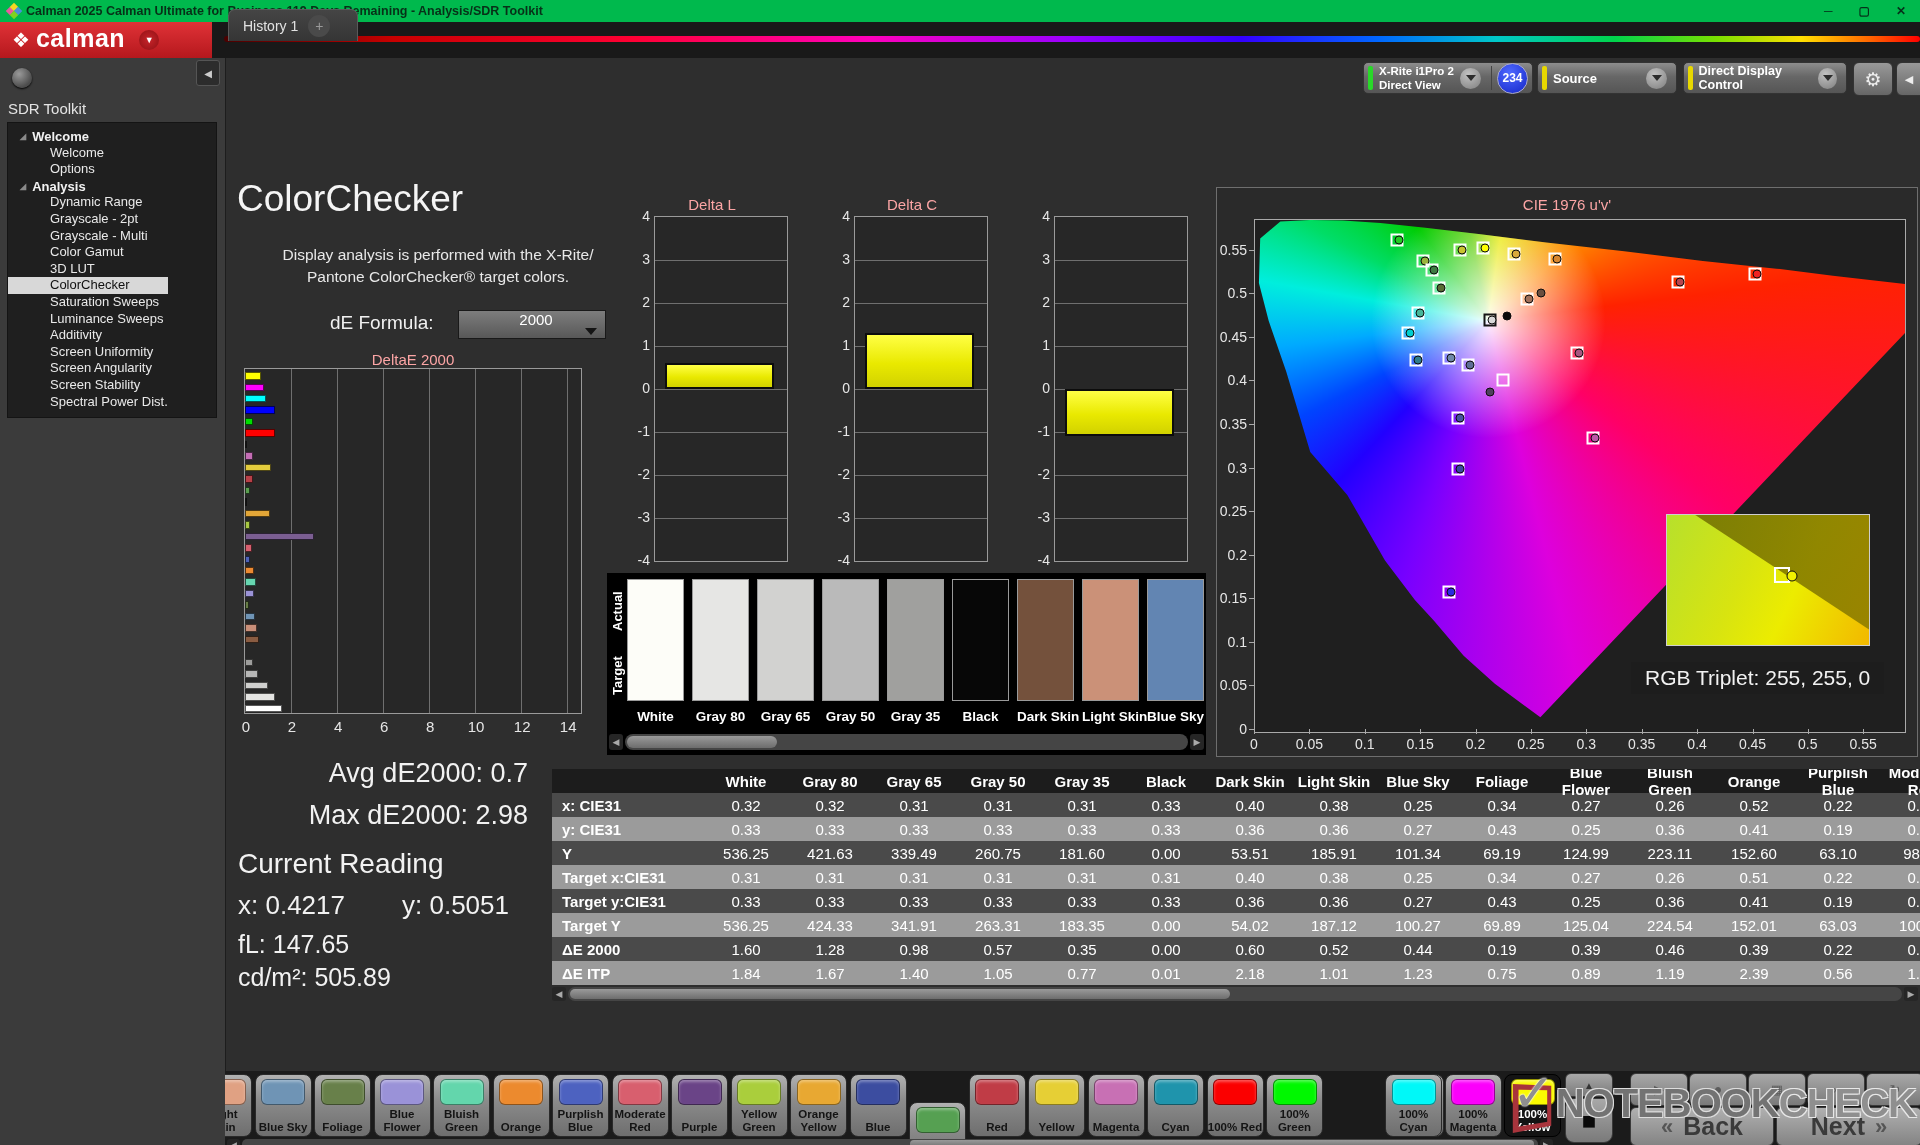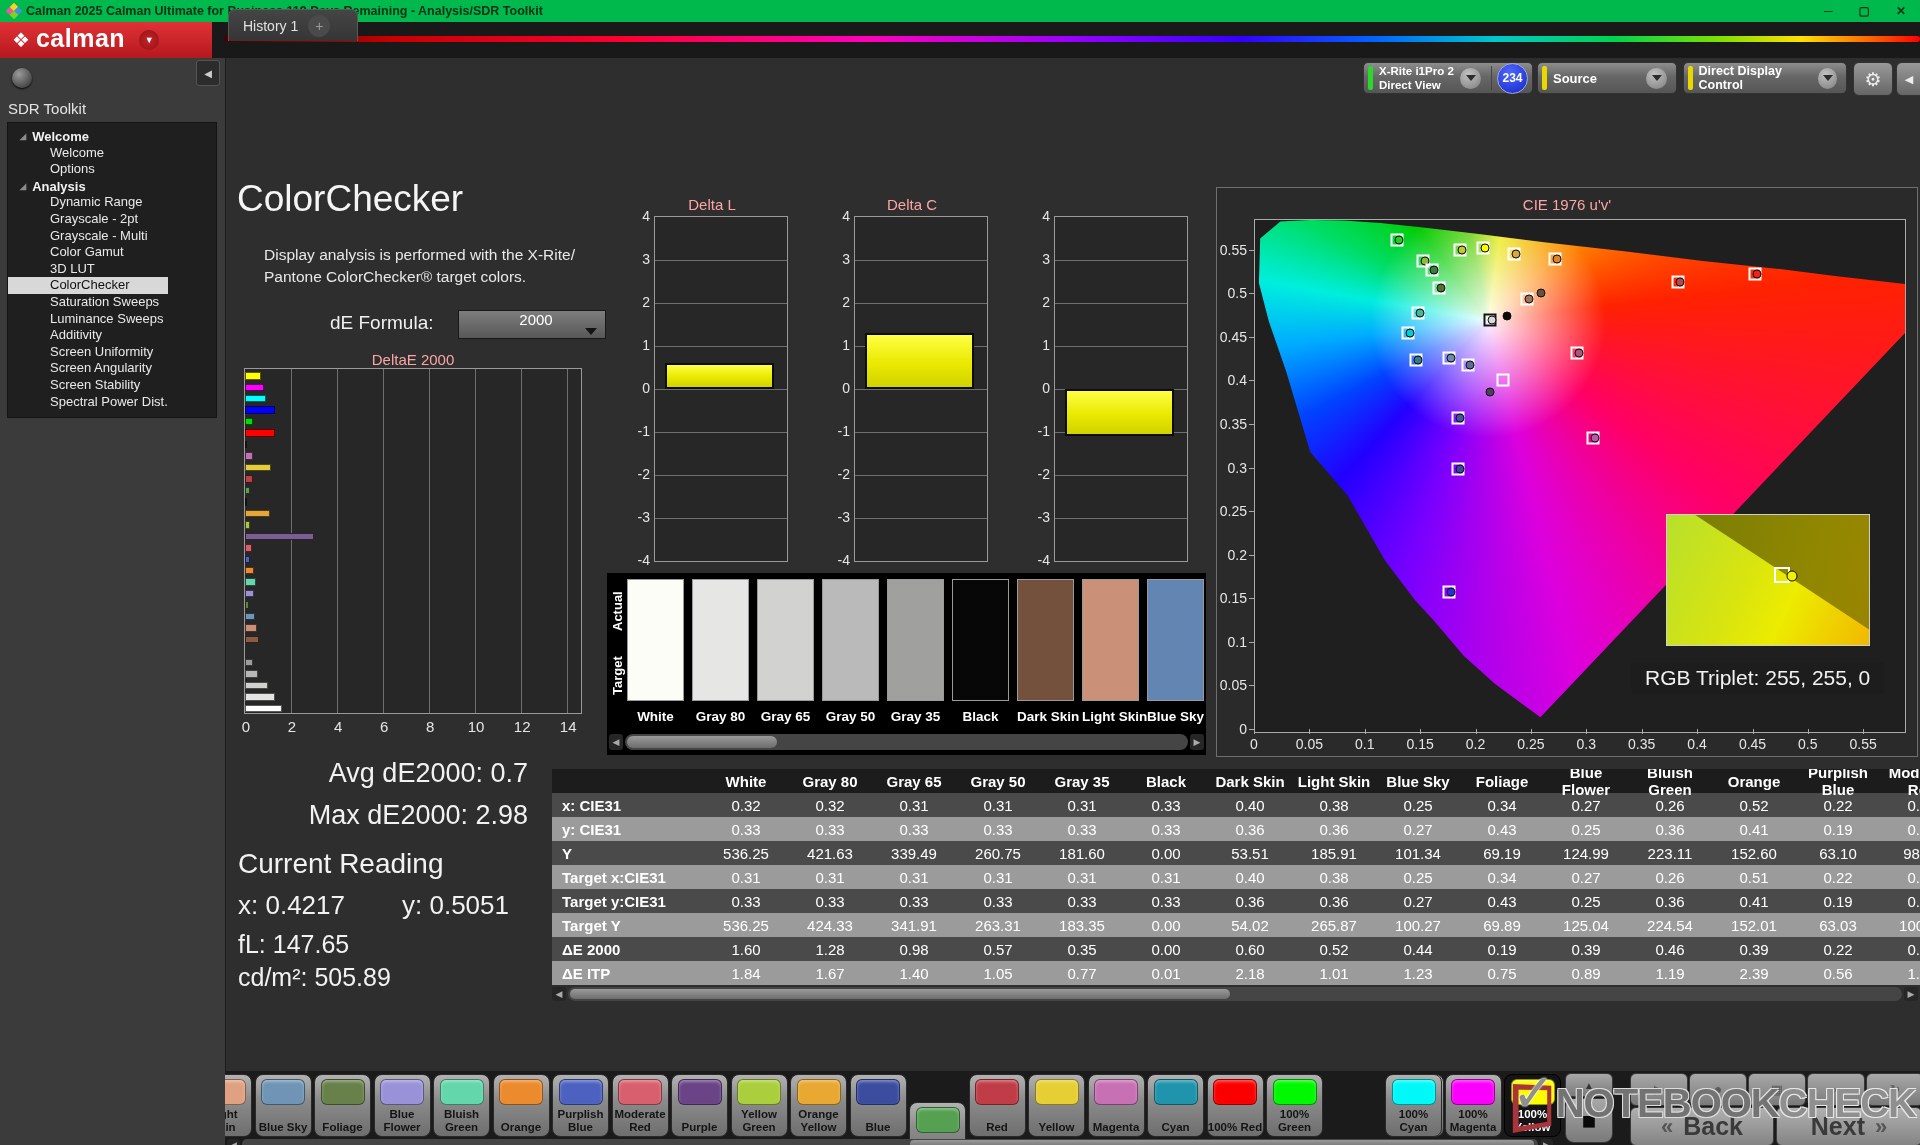--- a/index.html
+++ b/index.html
@@ -36,21 +36,21 @@
   .tablabel{color:#e2e2e2;font-size:14px;margin-left:14px;}
   .tabadd{margin-left:10px;width:22px;height:22px;border-radius:50%;background:#4a4a4a;color:#9a9a9a;font-size:14px;display:flex;align-items:center;justify-content:center;}
   .dd{position:absolute;height:32px;background:linear-gradient(#8d8d8d,#676767 45%,#555);border:1px solid #333;border-radius:5px;display:flex;align-items:center;color:#fff;font-weight:bold;box-sizing:border-box;}
   .ddbar{width:5px;height:24px;border-radius:2px;margin:0 6px 0 4px;}
   .ddarrow{margin-left:auto;margin-right:5px;width:21px;height:21px;border-radius:50%;background:radial-gradient(circle at 40% 30%,#c2c2c2,#7e7e7e);display:flex;align-items:center;justify-content:center;}
   .ddarrow b{width:0;height:0;border-left:5px solid transparent;border-right:5px solid transparent;border-top:6px solid #2c2c2c;}
   .badge{width:29px;height:29px;border-radius:50%;background:radial-gradient(circle at 40% 30%,#4e68ff,#1426c8);border:1.5px solid #aac;color:#fff;font-size:12px;font-weight:bold;display:flex;align-items:center;justify-content:center;}
   .sqbtn{position:absolute;height:32px;background:linear-gradient(#999,#666);border:1px solid #333;border-radius:6px;display:flex;align-items:center;justify-content:center;color:#eee;}
   
   .h1{left:237px;top:178px;font-size:37px;color:#f5f5f5;}
-  .desc{left:264px;top:244px;width:348px;font-size:15.5px;color:#e8e8e8;line-height:1.45;}
+  .desc{left:264px;top:244px;width:348px;font-size:15.5px;color:#e8e8e8;line-height:1.45;text-align:center;}
   .flabel{left:330px;top:312px;font-size:19px;color:#f0f0f0;}
   .fdrop{left:458px;top:310px;width:146px;height:27px;background:linear-gradient(#7d7d7d,#585858);border:1px solid #191919;display:flex;align-items:center;color:#fff;font-size:15px;flex-direction:column;}
   .fdrop span{margin-left:8px;}
   .fdrop .fa{margin-left:auto;margin-right:8px;width:0;height:0;border-left:6px solid transparent;border-right:6px solid transparent;border-top:7px solid #141414;}
   
   .ctitle{position:absolute;font-size:15px;color:#fca5a5;text-align:center;}
   .plotbox{position:absolute;background:#272727;border:1px solid #9a9a9a;box-sizing:border-box;}
   .gline{position:absolute;background:#6f6f6f;}
   .ticklab{position:absolute;font-size:14px;color:#e6e6e6;}
   .hbar{position:absolute;border:1px solid rgba(0,0,0,.65);box-sizing:border-box;}
@@ -587,21 +587,21 @@
       </div>
       <div class="trow lite">
         <div class="tlabel">Target Y</div>
         <div class="tcell">536.25</div>
         <div class="tcell">424.33</div>
         <div class="tcell">341.91</div>
         <div class="tcell">263.31</div>
         <div class="tcell">183.35</div>
         <div class="tcell">0.00</div>
         <div class="tcell">54.02</div>
-        <div class="tcell">265.87</div>
+        <div class="tcell">187.12</div>
         <div class="tcell">100.27</div>
         <div class="tcell">69.89</div>
         <div class="tcell">125.04</div>
         <div class="tcell">224.54</div>
         <div class="tcell">152.01</div>
         <div class="tcell">63.03</div>
         <div class="tcell">100.15</div>
       </div>
       <div class="trow dark">
         <div class="tlabel">ΔE 2000</div>

